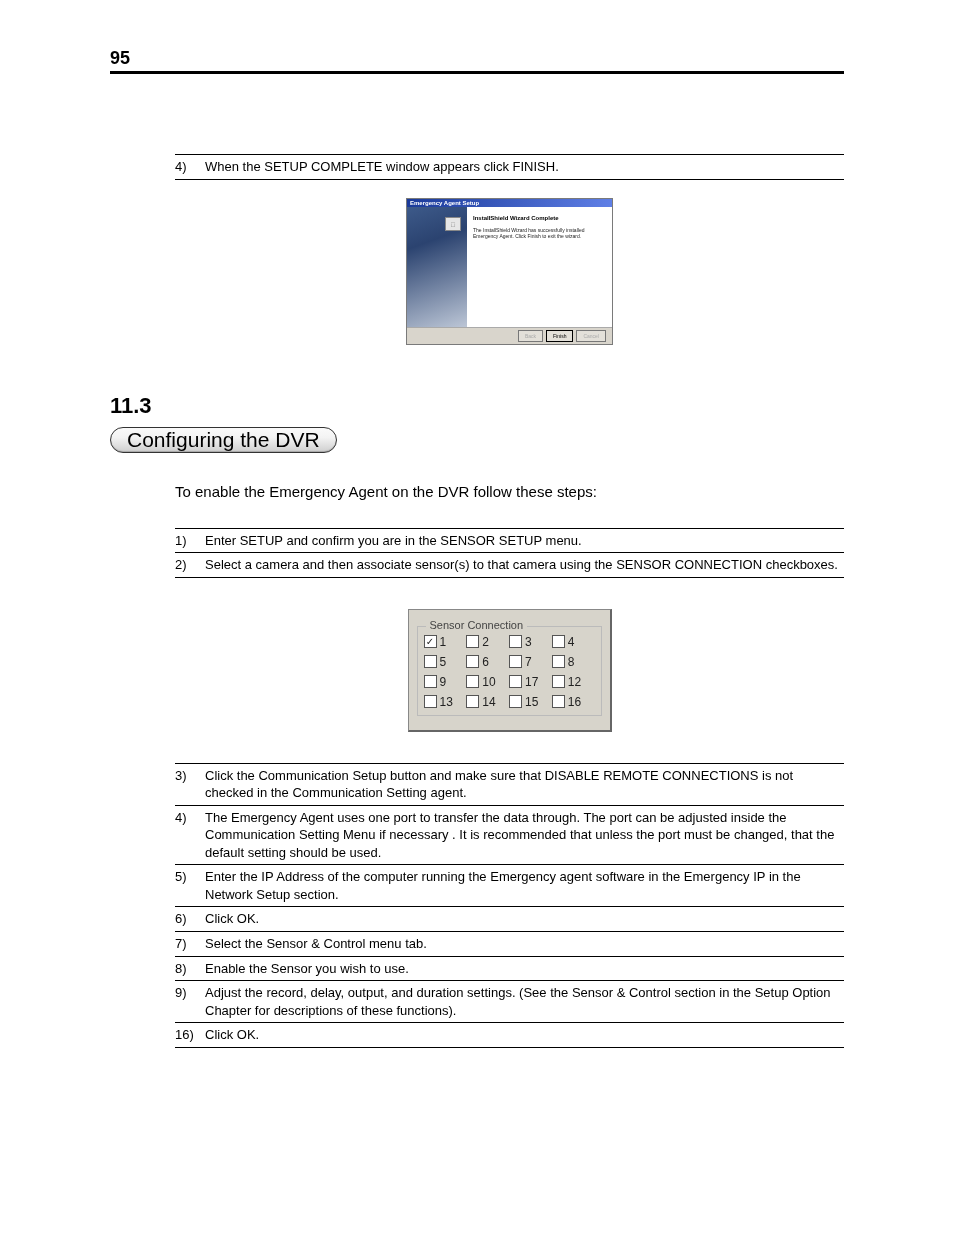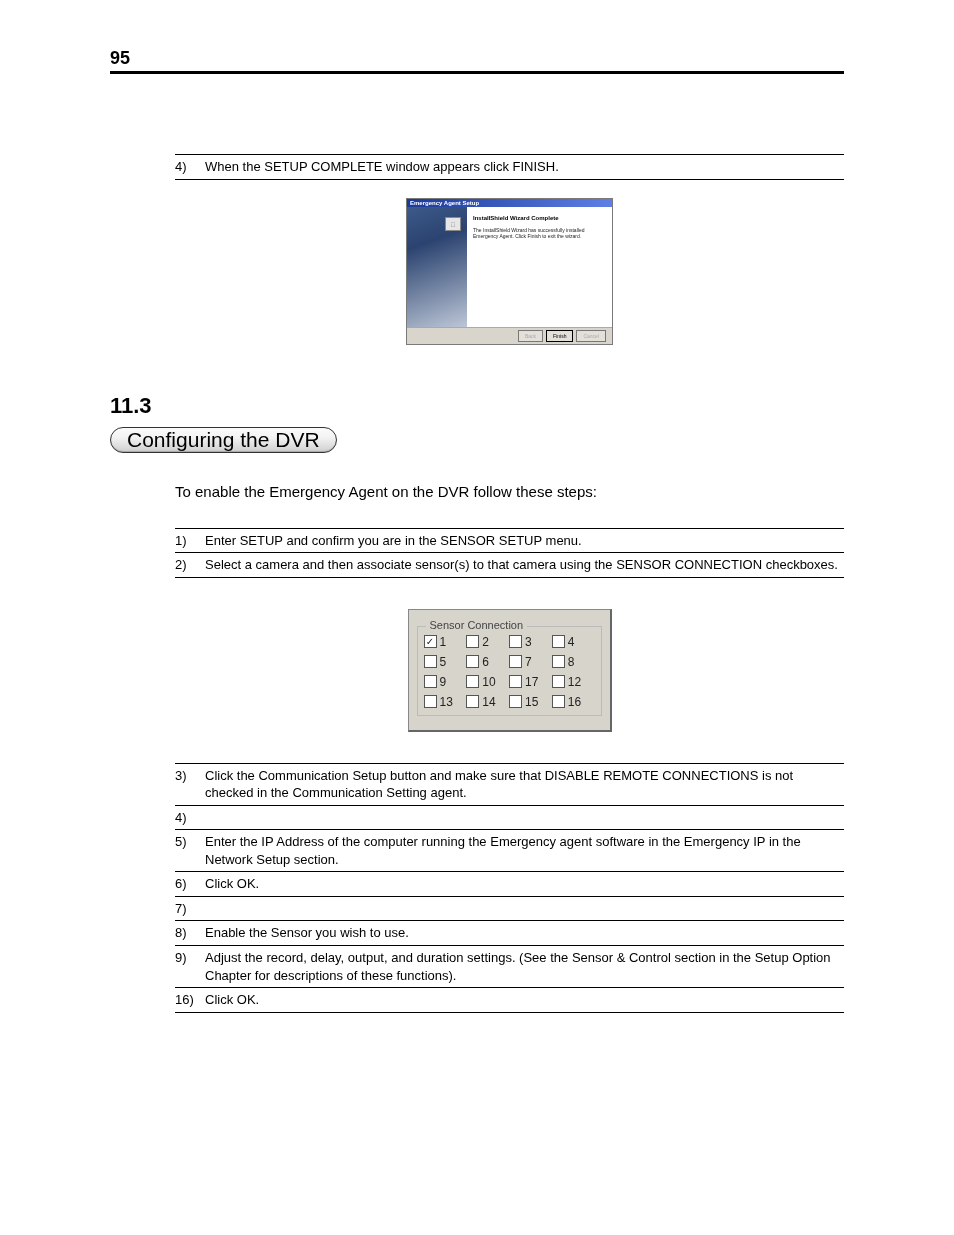--- a/index.html
+++ b/index.html
@@ -341,31 +341,33 @@
 
     <div class="step-list">
       <hr class="rule-top">
       <div id="steps-b">
           <div class="step-row">
             <div class="num">3)</div>
             <div class="txt">Click the Communication Setup button and make sure that DISABLE REMOTE CONNECTIONS is not checked in the Communication Setting agent.</div>
           </div>
           <div class="step-row">
             <div class="num">4)</div>
+            <div class="txt">The Emergency Agent uses one port to transfer the data through. The port can be adjusted inside the Communication Setting Menu  if necessary . It is recommended that unless the port must be changed, that the default setting should be used.</div>
           </div>
           <div class="step-row">
             <div class="num">5)</div>
             <div class="txt">Enter the IP Address of the computer running the Emergency agent software in the Emergency IP in the Network Setup section.</div>
           </div>
           <div class="step-row">
             <div class="num">6)</div>
             <div class="txt">Click OK.</div>
           </div>
           <div class="step-row">
             <div class="num">7)</div>
+            <div class="txt">Select the Sensor &amp; Control menu tab.</div>
           </div>
           <div class="step-row">
             <div class="num">8)</div>
             <div class="txt">Enable the Sensor you wish to use.</div>
           </div>
           <div class="step-row">
             <div class="num">9)</div>
             <div class="txt">Adjust the record, delay, output, and duration settings. (See the Sensor &amp; Control section in the Setup Option Chapter for descriptions of these functions).</div>
           </div>
           <div class="step-row">

